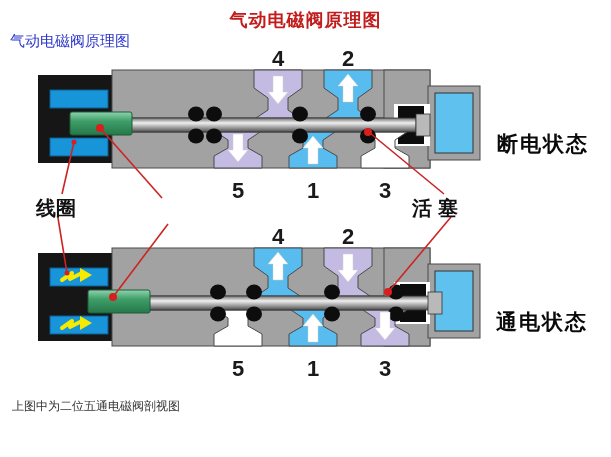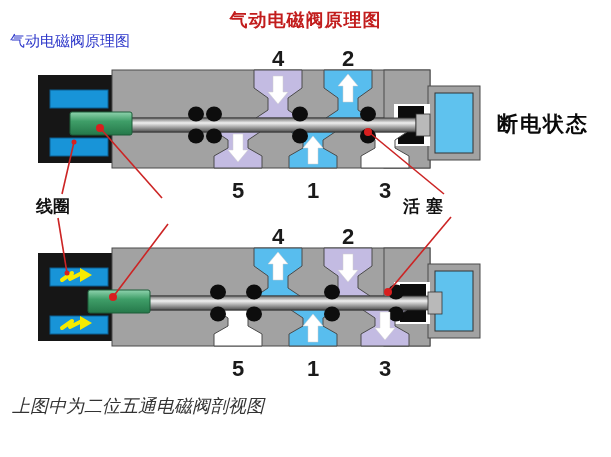--- a/index.html
+++ b/index.html
@@ -2,23 +2,23 @@
 <html><head>
 <meta charset="utf-8">
 <style>
   html,body{margin:0;padding:0;background:#fff;}
   .stage{position:relative;width:611px;height:457px;background:#ffffff;overflow:hidden;
          font-family:"Liberation Sans","DejaVu Sans",sans-serif;}
   .title{position:absolute;top:8px;left:0;width:611px;text-align:center;
          font-size:18px;font-weight:bold;color:#c21d1d;letter-spacing:1px;}
   .link{position:absolute;top:32px;left:10px;font-size:15px;color:#2b35c9;cursor:pointer;}
   .dsvg{position:absolute;left:28px;}
-  .lbl{position:absolute;font-size:17px;font-weight:bold;color:#111;}
-  .state{position:absolute;font-size:21px;font-weight:bold;color:#0a0a0a;letter-spacing:2px;}
-  .caption{position:absolute;left:12px;top:397px;font-size:18px;line-height:18.5px;color:#333;font-style:italic;}
+  .lbl{position:absolute;font-size:20px;font-weight:bold;color:#111;}
+  .state{position:absolute;font-size:21px;font-weight:bold;color:#0a0a0a;letter-spacing:2px;margin-top:20px;}
+  .caption{position:absolute;left:12px;top:397px;font-size:12px;line-height:18.5px;color:#333;}
   .overlay{position:absolute;left:0;top:0;pointer-events:none;}
   
   .gray{fill:#a2a2a2;stroke:#4a4a4a;stroke-width:1;}
   .blk{fill:#161616;stroke:none;}
   .coilblue{fill:#1894d8;stroke:#0b5e92;stroke-width:1;}
   .lav{fill:#c3bbe2;stroke:#4a4a4a;stroke-width:1;}
   .cblue{fill:#58bdee;stroke:#4a4a4a;stroke-width:1;}
   .wfun{fill:#ffffff;stroke:#4a4a4a;stroke-width:1;}
   .band-lav{fill:#c3bbe2;stroke:none;}
   .band-blue{fill:#58bdee;stroke:none;}
@@ -174,21 +174,22 @@
     <circle class="ldot" cx="100" cy="128" r="4"></circle>
     <line class="leader" x1="168" y1="224" x2="113" y2="297"></line>
     <circle class="ldot" cx="113" cy="297" r="4"></circle>
     <line class="leader" x1="444" y1="194" x2="370" y2="133"></line>
     <circle class="ldot" cx="368" cy="132" r="4"></circle>
     <line class="leader" x1="451" y1="217" x2="389" y2="291"></line>
     <circle class="ldot" cx="388" cy="292" r="4"></circle>
   </svg>
 
   <div class="lbl" style="left:36px;top:195px">线圈</div>
-  <div class="lbl" style="left:403px;top:195px;letter-spacing:6px">活塞</div>
+  <div class="lbl" style="left:412px;top:195px;letter-spacing:6px">活塞</div>
 
   <div class="state" style="left:497px;top:110px">断电状态</div>
+  <div class="state" style="left:496px;top:288px">通电状态</div>
 
   <div class="caption">
     <div>上图中为二位五通电磁阀剖视图</div>
   </div>
 
 </div>
 
 </body></html>

